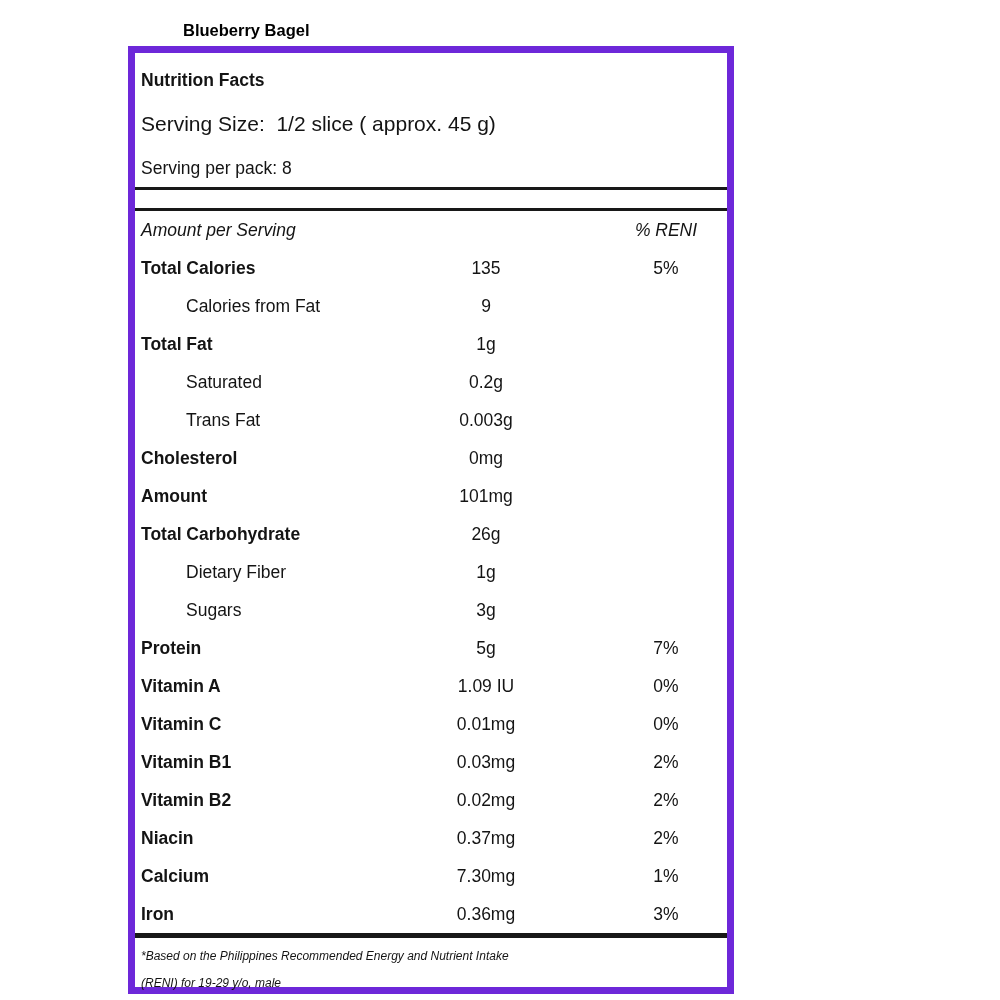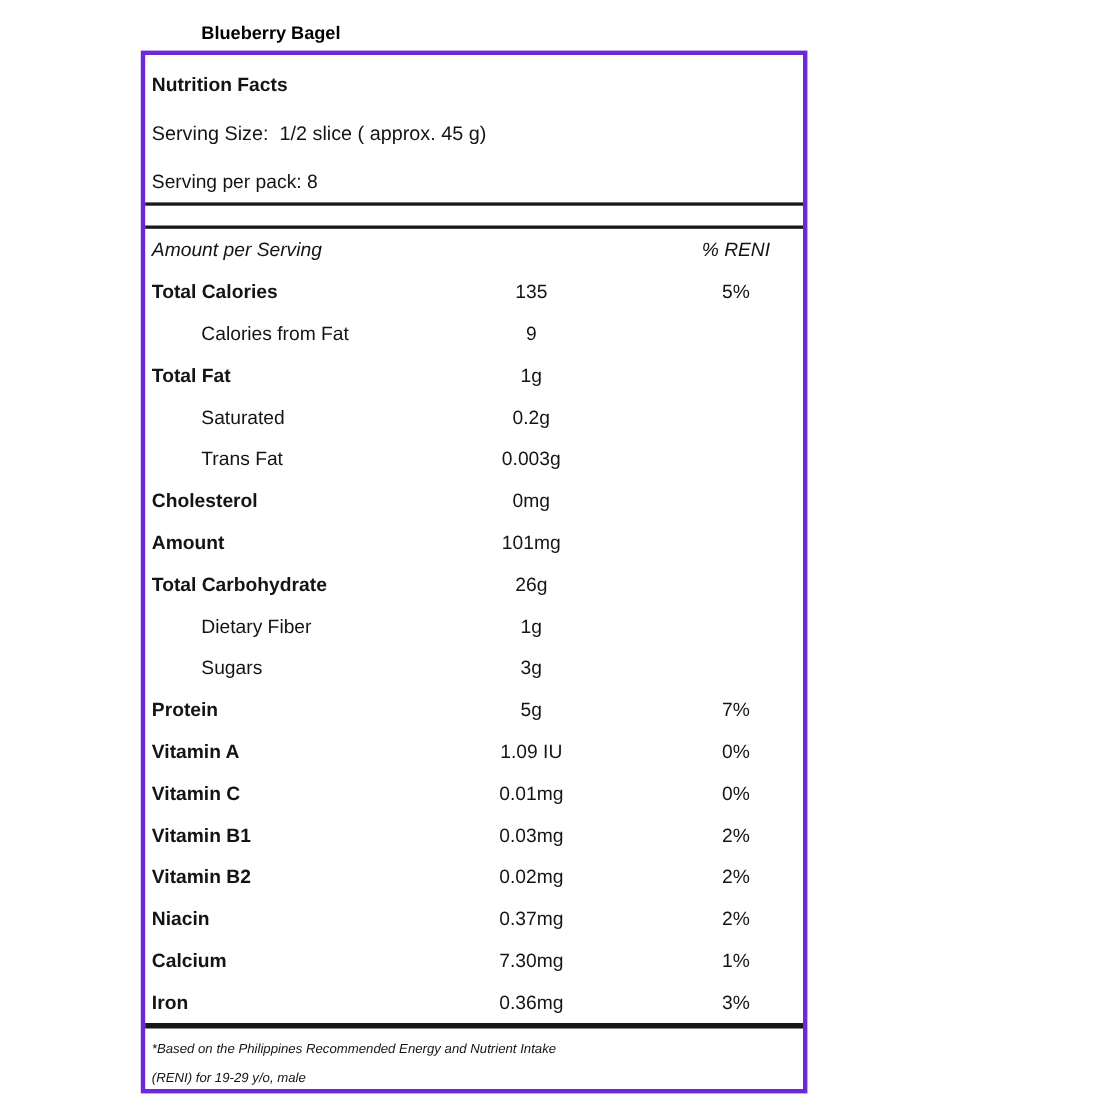--- a/index.html
+++ b/index.html
@@ -26,31 +26,31 @@
     font-size: 16.5px;
     font-weight: 600;
     color: #000000;
   }
   .label-box {
     position: absolute;
     left: 128px;
     top: 46px;
     width: 606px;
     height: 948px;
-    border: 4px solid #6d28d9;
+    border: 7px solid #6d28d9;
     box-sizing: border-box;
     background: #ffffff;
   }
   
   .hdr {
     padding: 8px 8px 0 6px;
     border-bottom: 3px solid #181818;
   }
   .hdr .l1 { height: 38px; display: flex; align-items: center; font-weight: bold; font-size: 17.5px; }
-  .hdr .l2 { height: 50px; display: flex; align-items: center; font-size: 18px; white-space: pre-wrap; }
+  .hdr .l2 { height: 50px; display: flex; align-items: center; font-size: 21px; white-space: pre-wrap; }
   .hdr .l3 { height: 38px; display: flex; align-items: center; font-size: 17.5px; }
   
   .tbl {
     margin-top: 18px;
     border-top: 3px solid #181818;
   }
   .row {
     height: 38px;
     display: flex;
     align-items: center;

